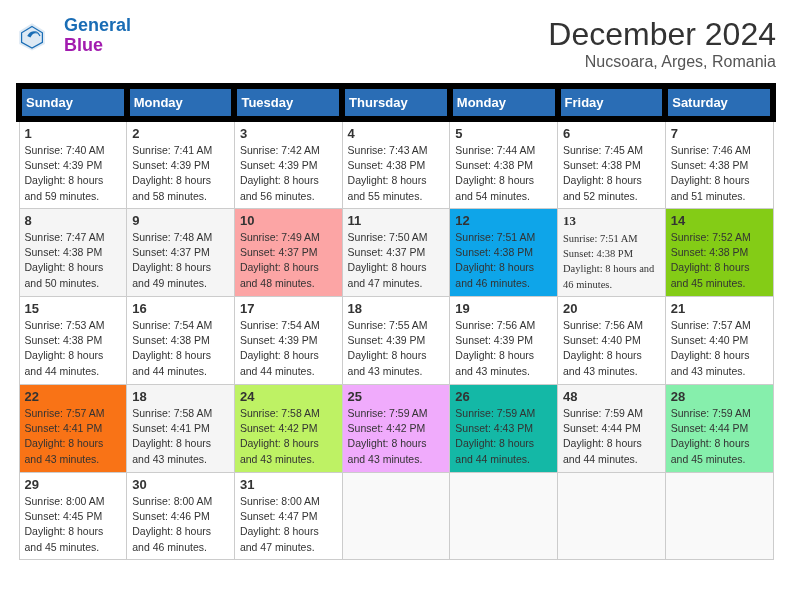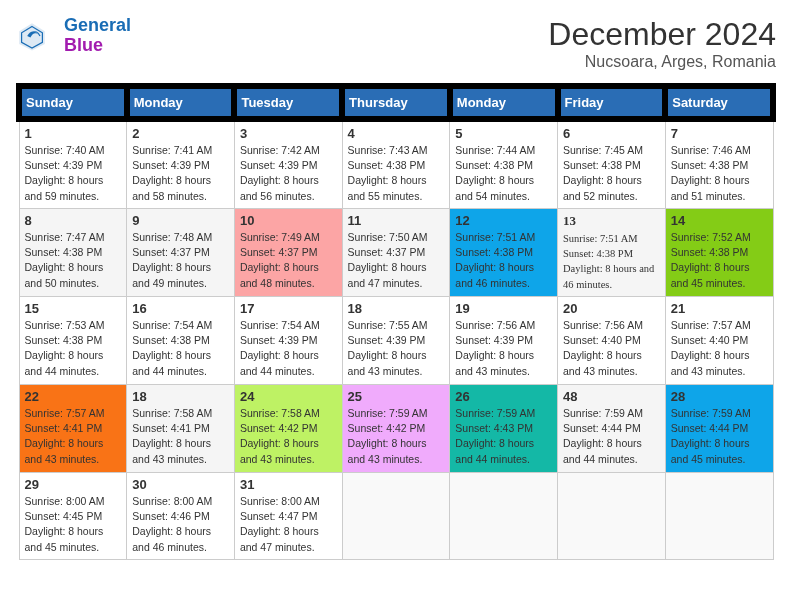--- a/index.html
+++ b/index.html
@@ -227,21 +227,21 @@
           <div class="day-info">Sunrise: 7:59 AM<br>Sunset: 4:42 PM<br>Daylight: 8 hours and 43 minutes.</div>
         </td>
         <td style="background: #14b8a6;">
           <span class="day-num">26</span>
           <div class="day-info">Sunrise: 7:59 AM<br>Sunset: 4:43 PM<br>Daylight: 8 hours and 44 minutes.</div>
         </td>
         <td style="background: rgb(245, 245, 245);">
           <span class="day-num">48</span>
           <div class="day-info">Sunrise: 7:59 AM<br>Sunset: 4:44 PM<br>Daylight: 8 hours and 44 minutes.</div>
         </td>
-        <td style="background: #0ea5e9; margin-top: 15px;">
+        <td style="background: #86efac; margin-top: 15px;">
           <span class="day-num">28</span>
           <div class="day-info">Sunrise: 7:59 AM<br>Sunset: 4:44 PM<br>Daylight: 8 hours and 45 minutes.</div>
         </td>
       </tr>
       <tr class="last-row">
         <td>
           <span class="day-num">29</span>
           <div class="day-info">Sunrise: 8:00 AM<br>Sunset: 4:45 PM<br>Daylight: 8 hours and 45 minutes.</div>
         </td>
         <td>

